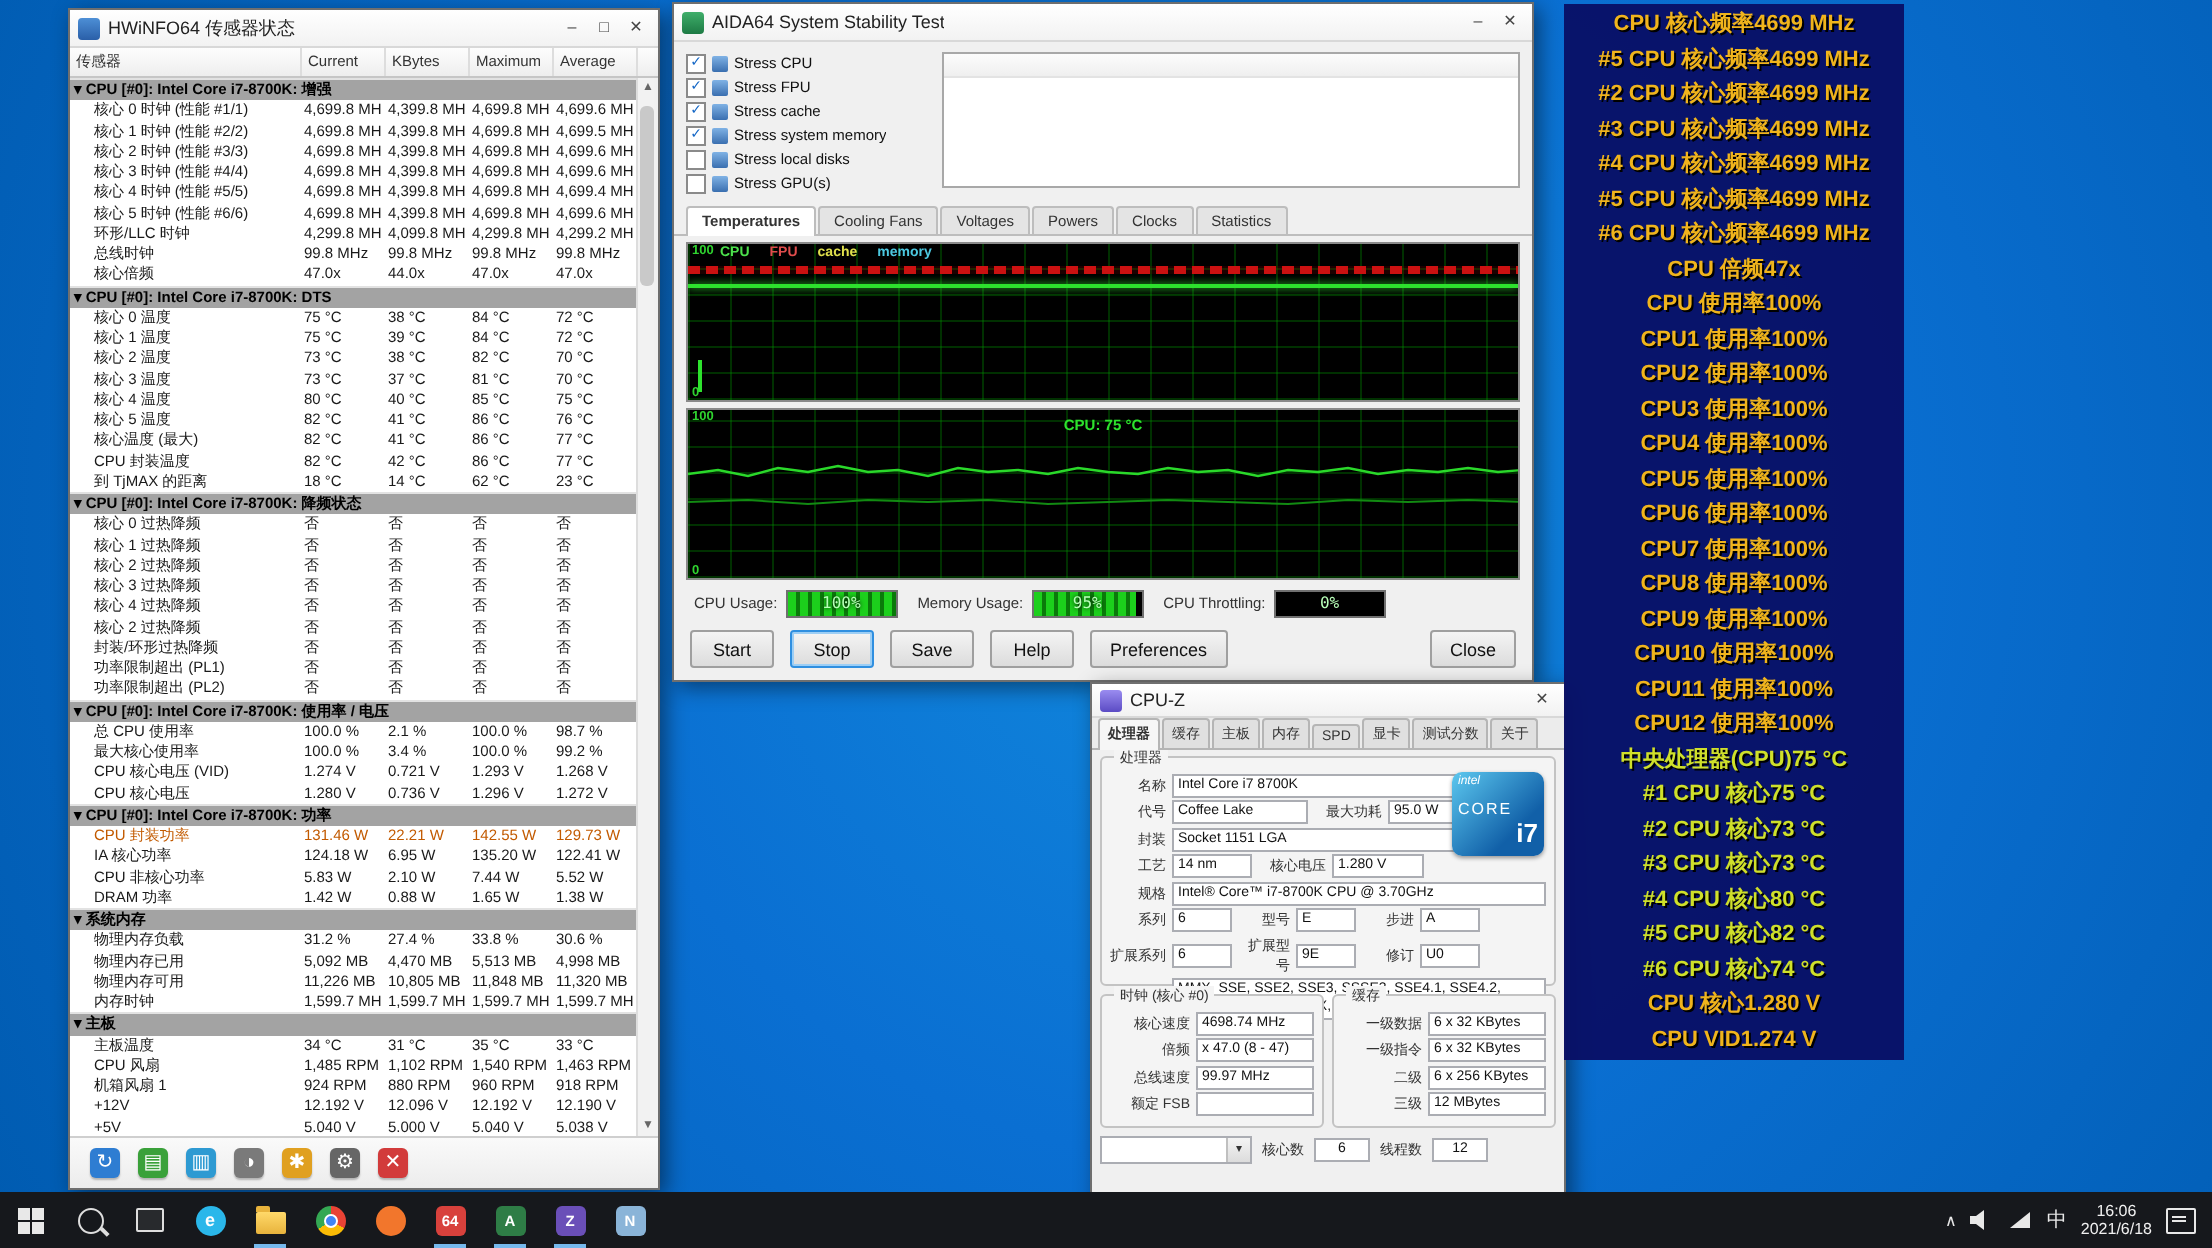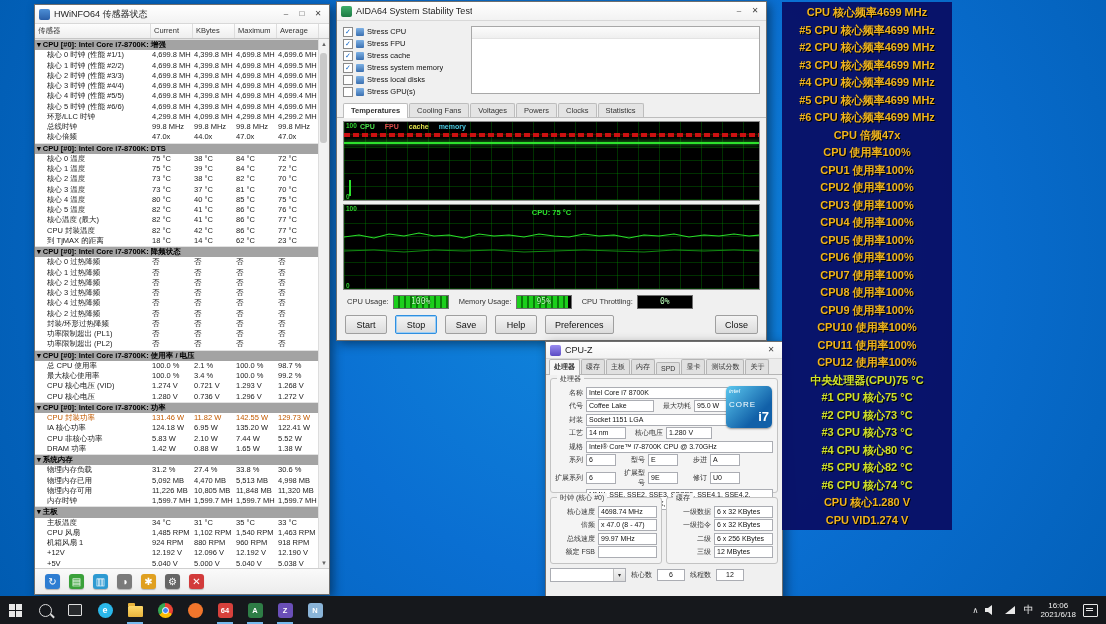--- a/index.html
+++ b/index.html
@@ -382,21 +382,21 @@
             <span class="hw-val">0.736 V</span>
             <span class="hw-val">1.296 V</span>
             <span class="hw-val">1.272 V</span>
           </div>
           <div class="hw-row hw-group">
             <span class="hw-name">▾ CPU [#0]: Intel Core i7-8700K: 功率</span>
           </div>
           <div class="hw-row hl-orange">
             <span class="hw-name">CPU 封装功率</span>
             <span class="hw-val">131.46 W</span>
-            <span class="hw-val">11.82 W</span>
+            <span class="hw-val">22.21 W</span>
             <span class="hw-val">142.55 W</span>
             <span class="hw-val">129.73 W</span>
           </div>
           <div class="hw-row">
             <span class="hw-name">IA 核心功率</span>
             <span class="hw-val">124.18 W</span>
             <span class="hw-val">6.95 W</span>
             <span class="hw-val">135.20 W</span>
             <span class="hw-val">122.41 W</span>
           </div>

